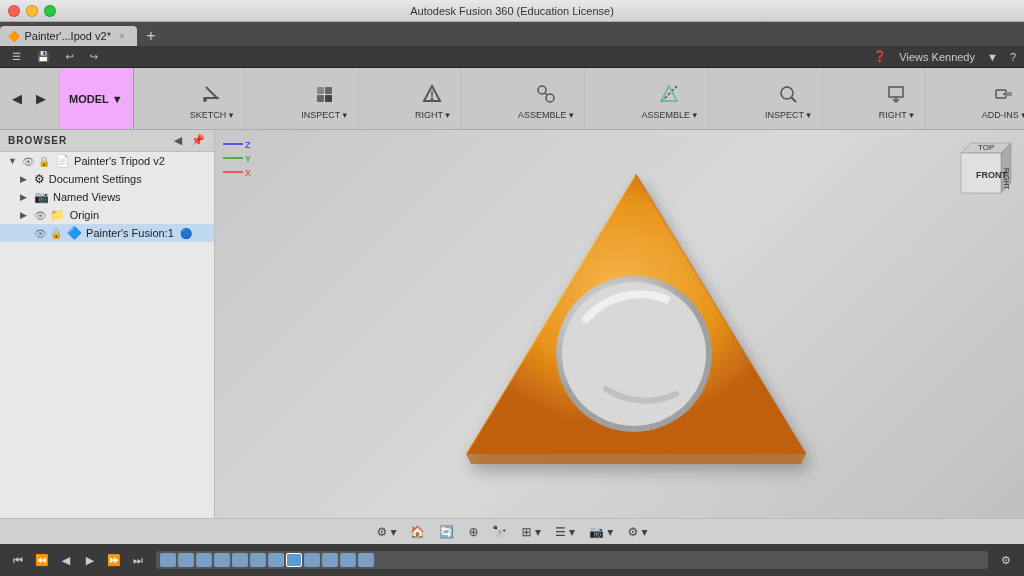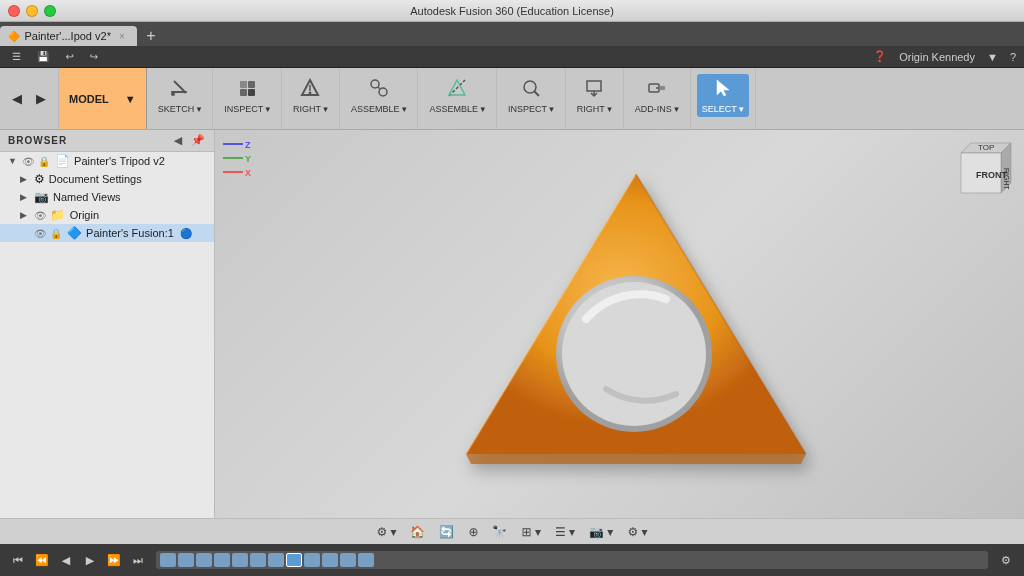--- a/index.html
+++ b/index.html
@@ -126,42 +126,43 @@
     #toolbar {
       height: 62px;
       background: #c8c8c8;
       display: flex;
       align-items: stretch;
       border-bottom: 1px solid #aaa;
     }
     .toolbar-model-btn {
       display: flex;
       align-items: center;
-      gap: 16px;
+      gap: 3px;
       padding: 0 10px;
-      background: #fdba74;
+      background: #f0abfc;
       border-right: 1px solid #999;
       cursor: pointer;
       font-size: 11px;
       font-weight: bold;
       color: #222;
     }
     .toolbar-section {
       display: flex;
       flex-direction: column;
       align-items: center;
       border-right: 1px solid #bbb;
       padding: 4px 0;
     }
     .toolbar-section-items {
       display: flex;
       gap: 2px;
       padding: 2px 6px;
       flex: 1;
-      align-items: flex-start;
+      align-items: flex-end;
+      margin-left: 45px;
     }
     .toolbar-btn {
       display: flex;
       flex-direction: column;
       align-items: center;
       gap: 2px;
       padding: 3px 5px;
       border-radius: 3px;
       cursor: pointer;
       min-width: 36px;
@@ -402,21 +403,21 @@
   </div>
   <div class="nav-btn">
     <span>↩</span>
   </div>
   <div class="nav-btn">
     <span>↪</span>
   </div>
   <div class="nav-spacer"></div>
   <div class="nav-right">
     <span>❓</span>
-    <span>Origin Kennedy</span>
+    <span>Views Kennedy</span>
     <span>▼</span>
     <span>?</span>
   </div>
 </div>
 
 <div id="toolbar">
 
   <div id="nav-buttons">
     <div class="nav-icon-btn">◀</div>
     <div class="nav-icon-btn">▶</div>

